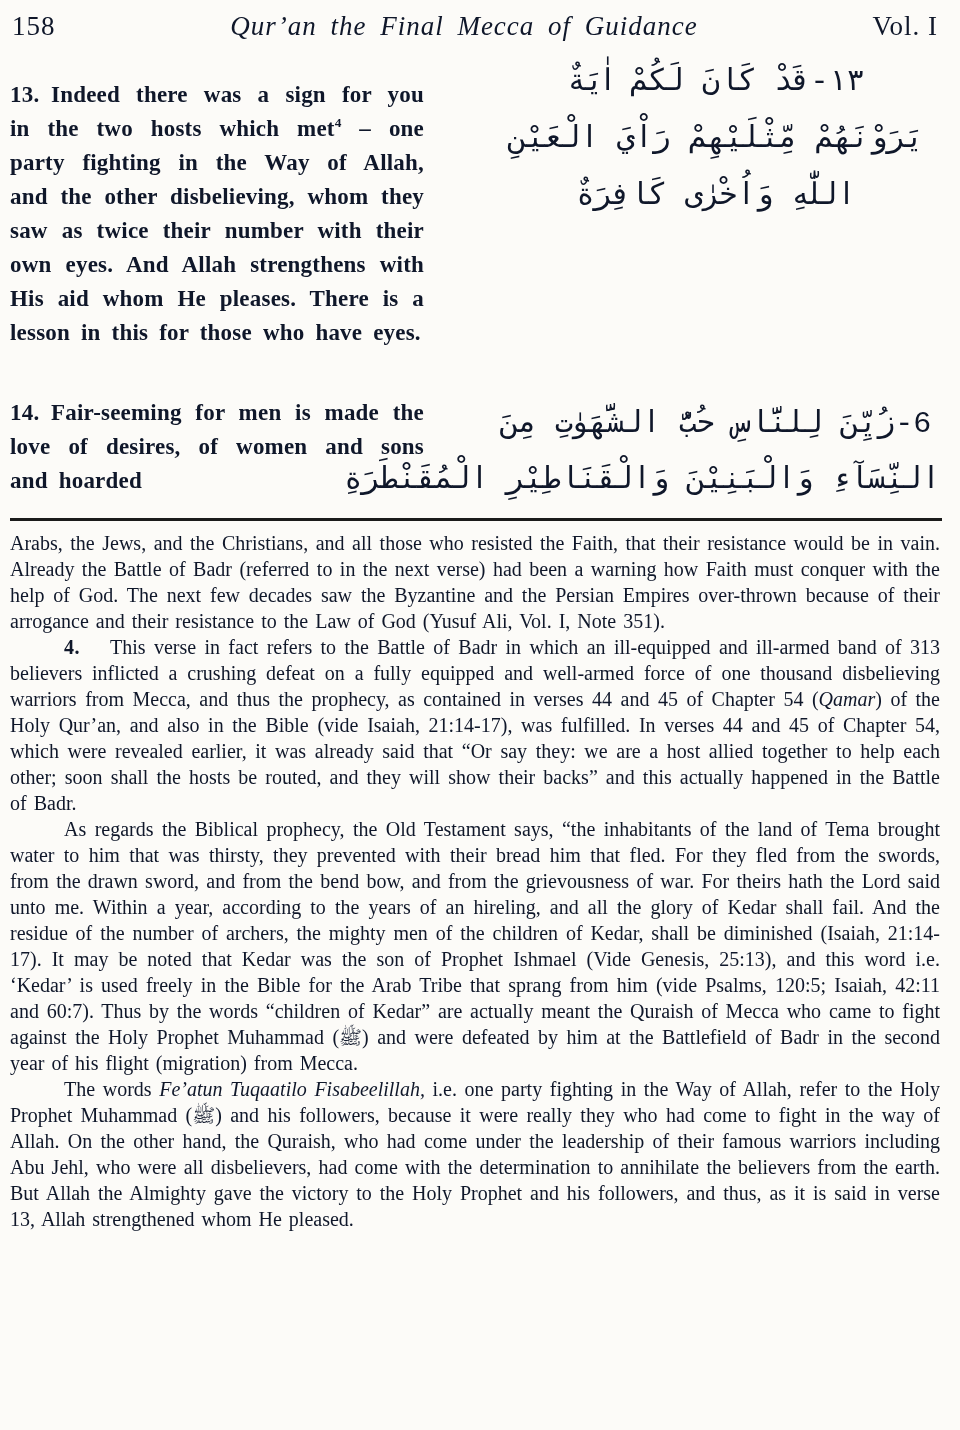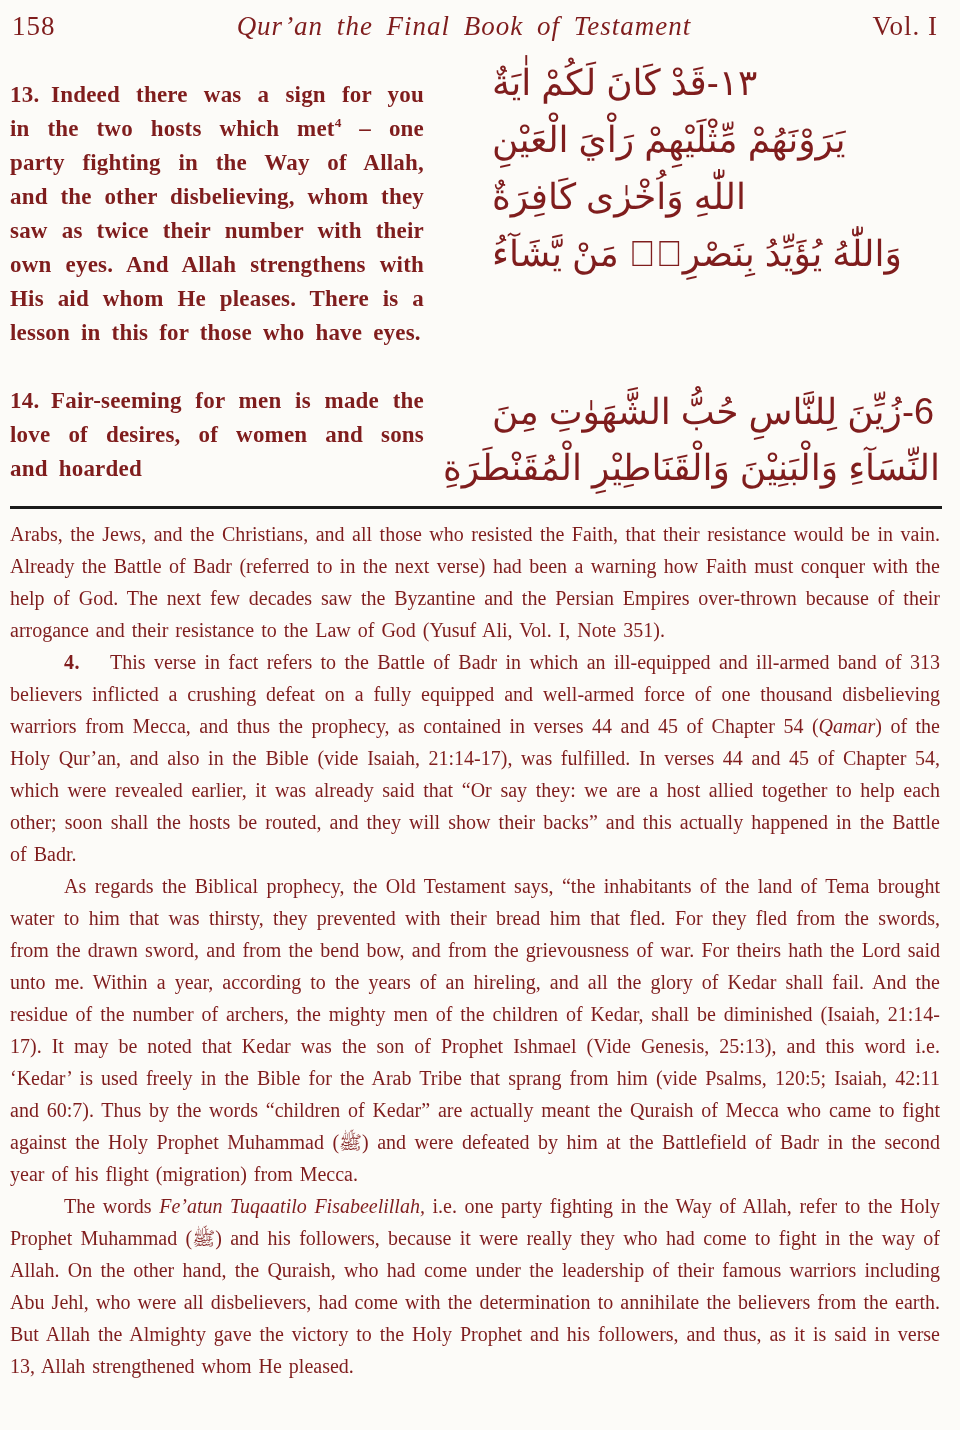--- a/index.html
+++ b/index.html
@@ -2,21 +2,21 @@
 <html><head>
 <meta charset="utf-8">
 <style>
   html, body { margin: 0; padding: 0; background: #e8e6e2; }
   .page {
     position: relative;
     width: 960px;
     height: 1430px;
     margin: 0 auto;
     background: #fcfbf8;
-    color: #7f1d1d;
+    color: #0f172a;
     box-sizing: border-box;
     padding: 6px 16px 0 10px;
     font-family: "Liberation Serif", "DejaVu Serif", serif;
     overflow: hidden;
   }
   
   .hdr {
     display: flex;
     justify-content: space-between;
     align-items: baseline;
@@ -27,91 +27,90 @@
   }
   .hdr .pgnum { letter-spacing: 1px; }
   .hdr .btitle { font-style: italic; letter-spacing: 1px; word-spacing: 6px; }
   .hdr .vol { letter-spacing: 1px; }
   
   .vrow {
     display: flex;
     justify-content: space-between;
     align-items: flex-start;
   }
-  .vrow.row2 { margin-top: 34px; }
+  .vrow.row2 { margin-top: 46px; }
   .col-en {
     width: 414px;
     font-weight: bold;
     font-size: 23px;
     line-height: 34px;
     text-align: justify;
     word-spacing: 0.22em;
     letter-spacing: 0.2px;
   }
   .col-en p { margin: 0; }
   .col-en sup { font-size: 0.58em; line-height: 0; }
   .row1 .col-en { margin-top: 24px; }
   .col-ar {
     width: 448px;
     direction: rtl;
-    text-align: left;
-    font-family: Liberation Sans, sans-serif;
-    font-size: 36px;
+    text-align: center;
+    font-family: Liberation Mono, monospace;
+    font-size: 30px;
     padding-right: 4px;
   }
   .col-ar .aline {
     display: block;
     line-height: 57px;
     white-space: nowrap;
   }
   .row2 .col-ar .aline { line-height: 56px; }
   
   .divider {
     border: none;
     border-top: 3px solid #1b1b1b;
     margin: 10px 2px 0 0;
   }
   
   .footnotes {
     margin-top: 9px;
     font-size: 20px;
-    line-height: 32px;
+    line-height: 26px;
     text-align: justify;
     word-spacing: 0.1em;
     padding-right: 4px;
     font-family: "Liberation Serif", "DejaVu Sans", serif;
   }
   .footnotes p { margin: 0; }
   .footnotes p.indent { text-indent: 54px; }
   .footnotes b { letter-spacing: 0.5px; }
   .seal {
     font-family: "DejaVu Sans", sans-serif;
     font-size: 0.95em;
   }
 </style>
 </head>
 <body>
 
 <div class="page">
 
   <div class="hdr">
     <span class="pgnum">158</span>
-    <span class="btitle">Qur’an the Final Book of Testament</span>
+    <span class="btitle">Qur’an the Final Mecca of Guidance</span>
     <span class="vol">Vol. I</span>
   </div>
 
   <div class="vrow row1">
     <div class="col-en">
       <p><span>13. Indeed there was a sign for you in the two hosts which met</span><sup>4</sup><span> – one party fighting in the Way of Allah, and the other disbelieving, whom they saw as twice their number with their own eyes. And Allah strengthens with His aid whom He pleases. There is a lesson in this for those who have eyes.</span></p>
     </div>
     <div class="col-ar">
       <span class="aline">۱۳-قَدْ كَانَ لَكُمْ اٰيَةٌ</span>
       <span class="aline">يَرَوْنَهُمْ مِّثْلَيْهِمْ رَاْيَ الْعَيْنِ</span>
       <span class="aline">اللّٰهِ وَاُخْرٰى كَافِرَةٌ</span>
-      <span class="aline">وَاللّٰهُ يُؤَيِّدُ بِنَصْرِهٖ مَنْ يَّشَآءُ</span>
     </div>
   </div>
 
   <div class="vrow row2">
     <div class="col-en">
       <p><span>14. Fair-seeming for men is made the love of desires, of women and sons and hoarded</span></p>
     </div>
     <div class="col-ar">
       <span class="aline">6-زُيِّنَ لِلنَّاسِ حُبُّ الشَّهَوٰتِ مِنَ</span>
       <span class="aline">النِّسَآءِ وَالْبَنِيْنَ وَالْقَنَاطِيْرِ الْمُقَنْطَرَةِ</span>

